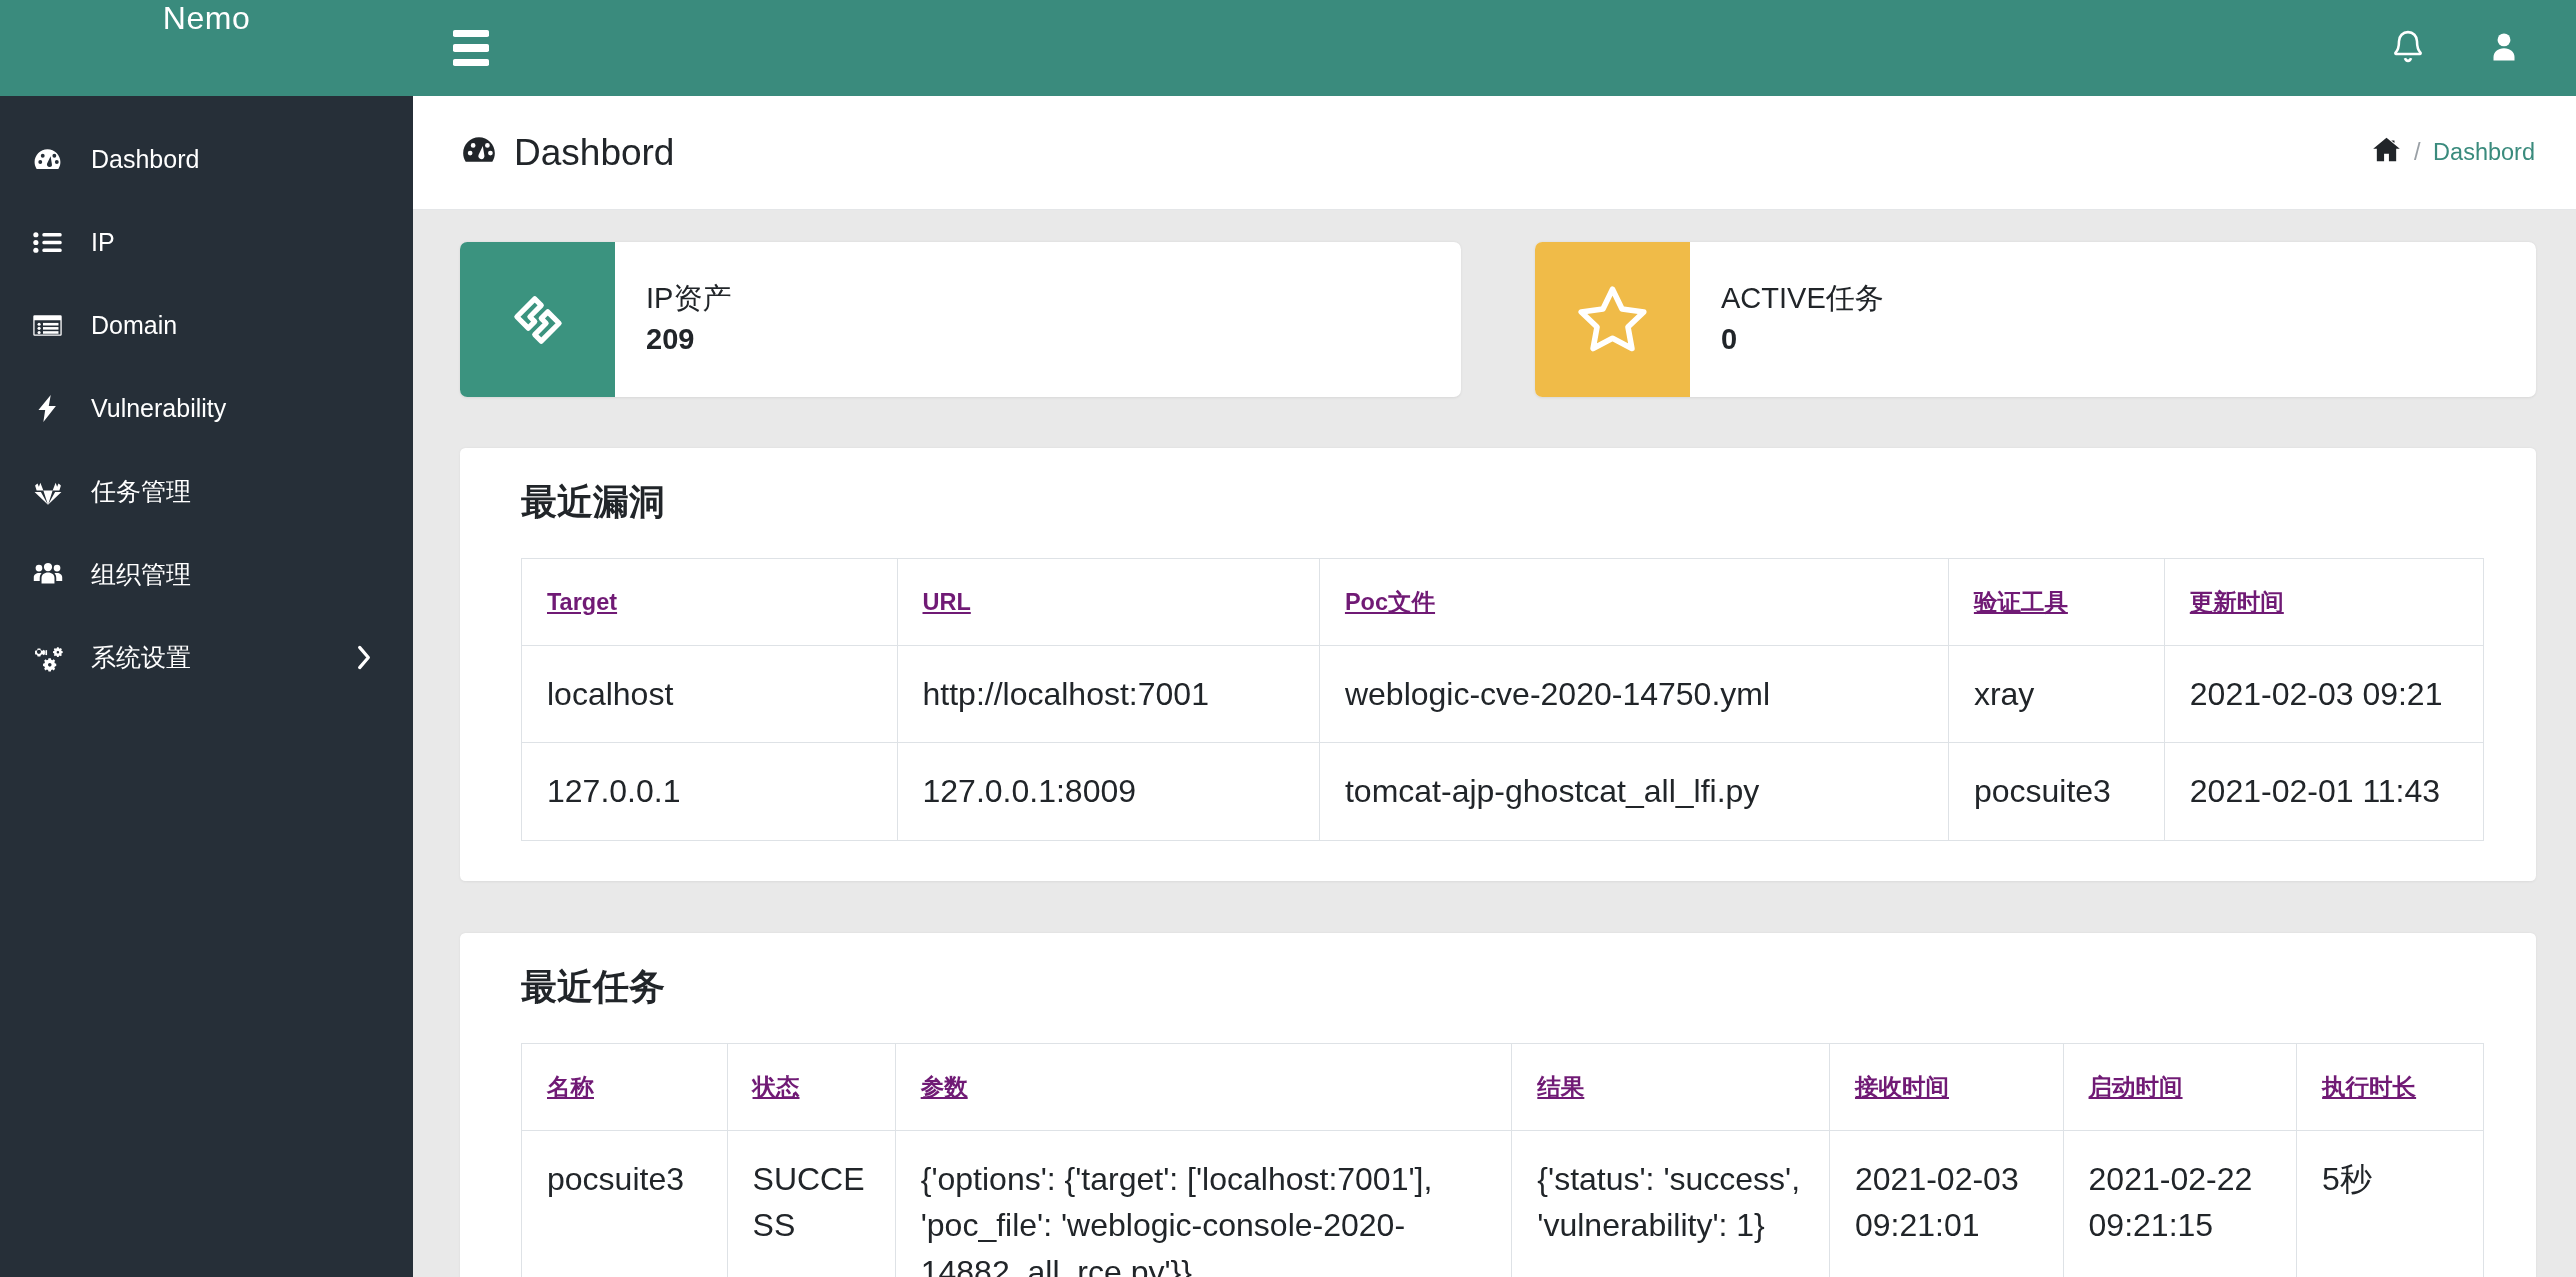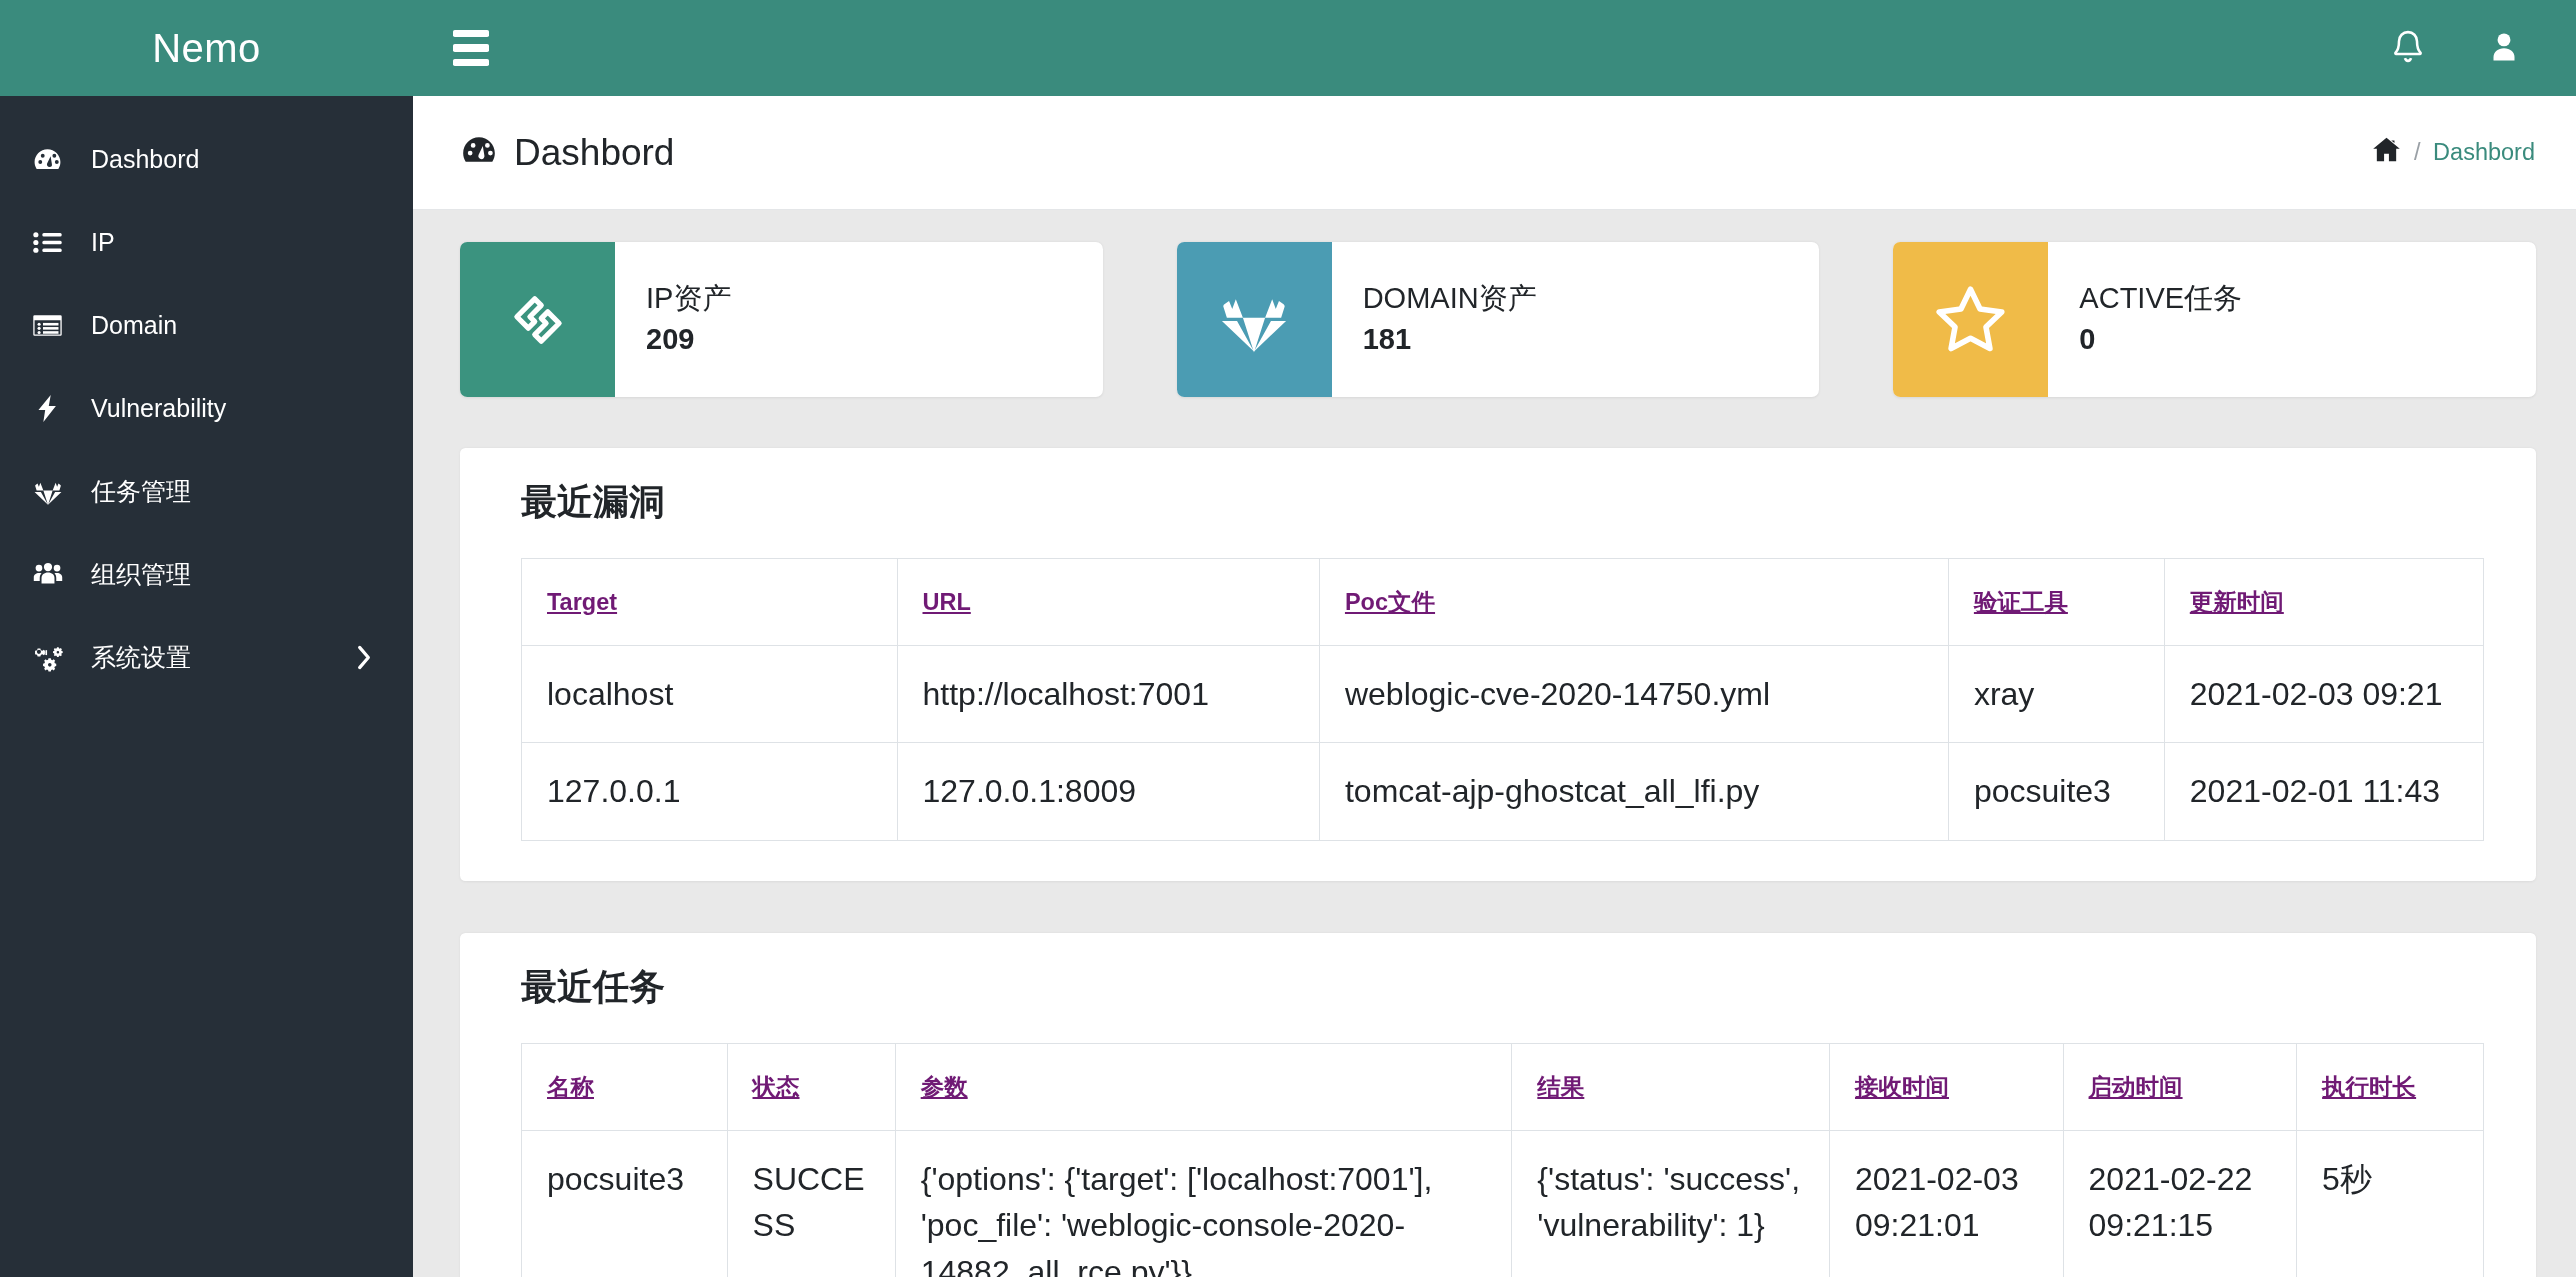--- a/index.html
+++ b/index.html
@@ -14,23 +14,23 @@
   
   .sidebar {
     width: 413px; flex: 0 0 413px;
     background: #262f38;
     display: flex; flex-direction: column;
     height: 1277px;
   }
   .brand {
     height: 96px; flex: 0 0 96px;
     background: #3a8b7d;
-    display: flex; align-items: center; justify-content: center;
+    display: flex; justify-content: center;
     color: #ffffff;
-    font-size: 40px; font-weight: 400;
+    font-size: 32px; font-weight: 400;
     letter-spacing: 0.5px;
   }
   .nav { padding-top: 21.6px; }
   .nav-item {
     display: flex; align-items: center;
     height: 83px;
     padding: 0 40px 0 32px;
     color: #ffffff;
     font-size: 25px;
     cursor: pointer;
@@ -310,31 +310,20 @@
               <path d="M22 11 11 22l7 7 4-4-3-3 7-7-4-4z"></path>
               <path d="M26 37l11-11-7-7-4 4 3 3-7 7 4 4z"></path>
             </svg>
           </div>
           <div class="card-body">
             <div class="card-title">IP资产</div>
             <div class="card-value">209</div>
           </div>
         </div>
 
-        <div class="card">
-          <div class="card-ico" style="background:#4b9cb3">
-            <svg width="74" height="74" viewBox="0 0 24 24" fill="#fff">
-                <path d="M12 22.5 8.4 11.3h7.2L12 22.5zM3.2 11.3l-1.1-3.5a.8.8 0 0 1 .3-.9l1.5-1.1 2.2 5.5H3.2zm17.6 0h-2.9l2.2-5.5 1.5 1.1c.3.2.4.6.3.9l-1.1 3.5zM6.1 5.3l2.3 6H3.9L6.1 5.3zm11.8 0 2.2 6h-4.5l2.3-6zM1.6 12.3h4.9l5.5 9.9L1.6 12.3zm20.8 0-10.4 9.9 5.5-9.9h4.9z"></path>
-              </svg>
-          </div>
-          <div class="card-body">
-            <div class="card-title">DOMAIN资产</div>
-            <div class="card-value">181</div>
-          </div>
-        </div>
 
 
         <div class="card">
           <div class="card-ico" style="background:#f0bb48">
             <svg width="79" height="79" viewBox="0 0 24 24" fill="none" stroke="#fff" stroke-width="1.7" stroke-linejoin="round">
                 <path d="M12 2.8l2.9 6 6.6.9-4.8 4.6 1.2 6.5-5.9-3.1-5.9 3.1 1.2-6.5L2.5 9.7l6.6-.9 2.9-6z"></path>
               </svg>
           </div>
           <div class="card-body">
             <div class="card-title bold">ACTIVE任务</div>

